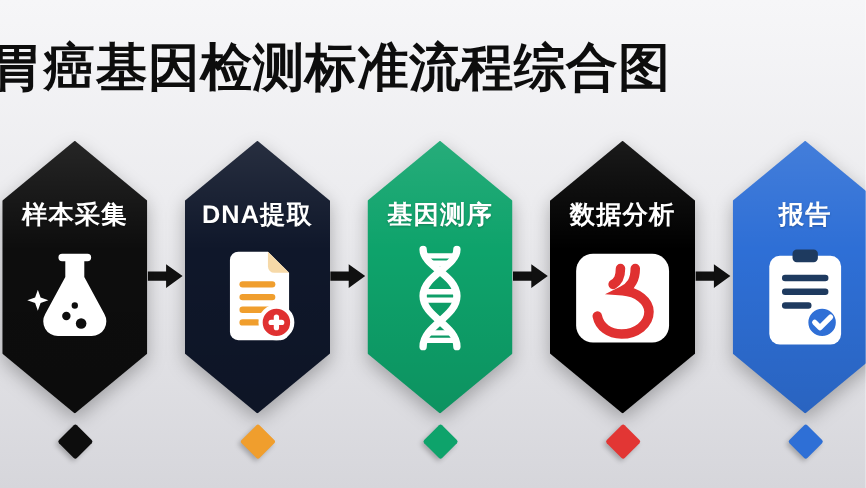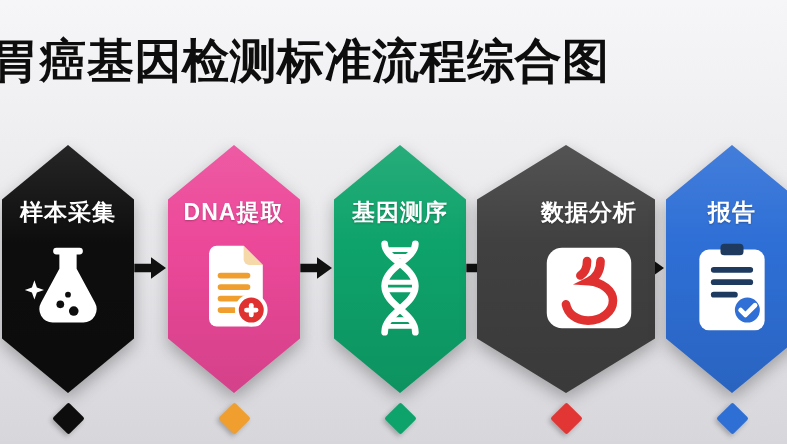--- a/index.html
+++ b/index.html
@@ -20,21 +20,21 @@
     top: 30px;
     font-size: 47px;
     font-weight: 900;
     color: #0d0d0d;
     letter-spacing: 0.5px;
     white-space: nowrap;
   }
   .stage-row {
     position: absolute;
     left: 2px;
-    top: 145px;
+    top: 128px;
     width: 783px;
     display: flex;
     justify-content: space-between;
     align-items: flex-start;
   }
   .stage {
     width: 132px;
     display: flex;
     flex-direction: column;
     align-items: center;
@@ -122,21 +122,21 @@
   </div>
 
   <div class="flow-arrow">
     <svg viewBox="0 0 40 36">
         <path d="M0 13 H20 V5 L38 18 L20 31 V23 H0 Z" style="fill: rgb(17, 17, 17);"></path>
       </svg>
   </div>
 
   <div class="stage">
     <div class="hex-wrap">
-      <div class="hex" style="background-color: #ec4899; align-items: center;">
+      <div class="hex" style="background-color: #0f172a; align-items: center;">
         <div class="hex-label">DNA提取</div>
         <div class="hex-icon">
           <svg viewBox="0 0 100 100">
             <path d="M24 14 a8 8 0 0 1 8 -8 h28 l20 20 v56 a8 8 0 0 1 -8 8 H32 a8 8 0 0 1 -8 -8 z" fill="#ffffff"></path>
             <path d="M60 6 l20 20 h-14 a6 6 0 0 1 -6 -6 z" fill="#f6d9a8"></path>
             <rect x="33" y="34" width="34" height="6" rx="3" fill="#f09e2d"></rect>
             <rect x="33" y="46" width="34" height="6" rx="3" fill="#f09e2d"></rect>
             <rect x="33" y="58" width="34" height="6" rx="3" fill="#f09e2d"></rect>
             <rect x="33" y="70" width="20" height="6" rx="3" fill="#f09e2d"></rect>
             <circle cx="68" cy="73" r="15" fill="#e03131" stroke="#ffffff" stroke-width="4"></circle>
@@ -177,21 +177,21 @@
   </div>
 
   <div class="flow-arrow">
     <svg viewBox="0 0 40 36">
         <path d="M0 13 H20 V5 L38 18 L20 31 V23 H0 Z" style="fill: rgb(17, 17, 17);"></path>
       </svg>
   </div>
 
   <div class="stage">
     <div class="hex-wrap">
-      <div class="hex" style="background-color: #404040; padding-left: 46px;">
+      <div class="hex" style="background-color: #000000;">
         <div class="hex-label">数据分析</div>
         <div class="hex-icon">
           <svg viewBox="0 0 100 100">
             <rect x="6" y="8" width="88" height="84" rx="16" fill="#ffffff"></rect>
             <path d="M62 22 C62 33 58 39 50 43 C64 44 75 53 75 63 C75 75 63 84 49 84 C37 84 28 77 26 67" stroke="#e03131" stroke-width="9" fill="none" stroke-linecap="round"></path>
             <path d="M48 22 C48 30 46 34 41 37" stroke="#e03131" stroke-width="9" fill="none" stroke-linecap="round"></path>
           </svg>
         </div>
       </div>
     </div>

